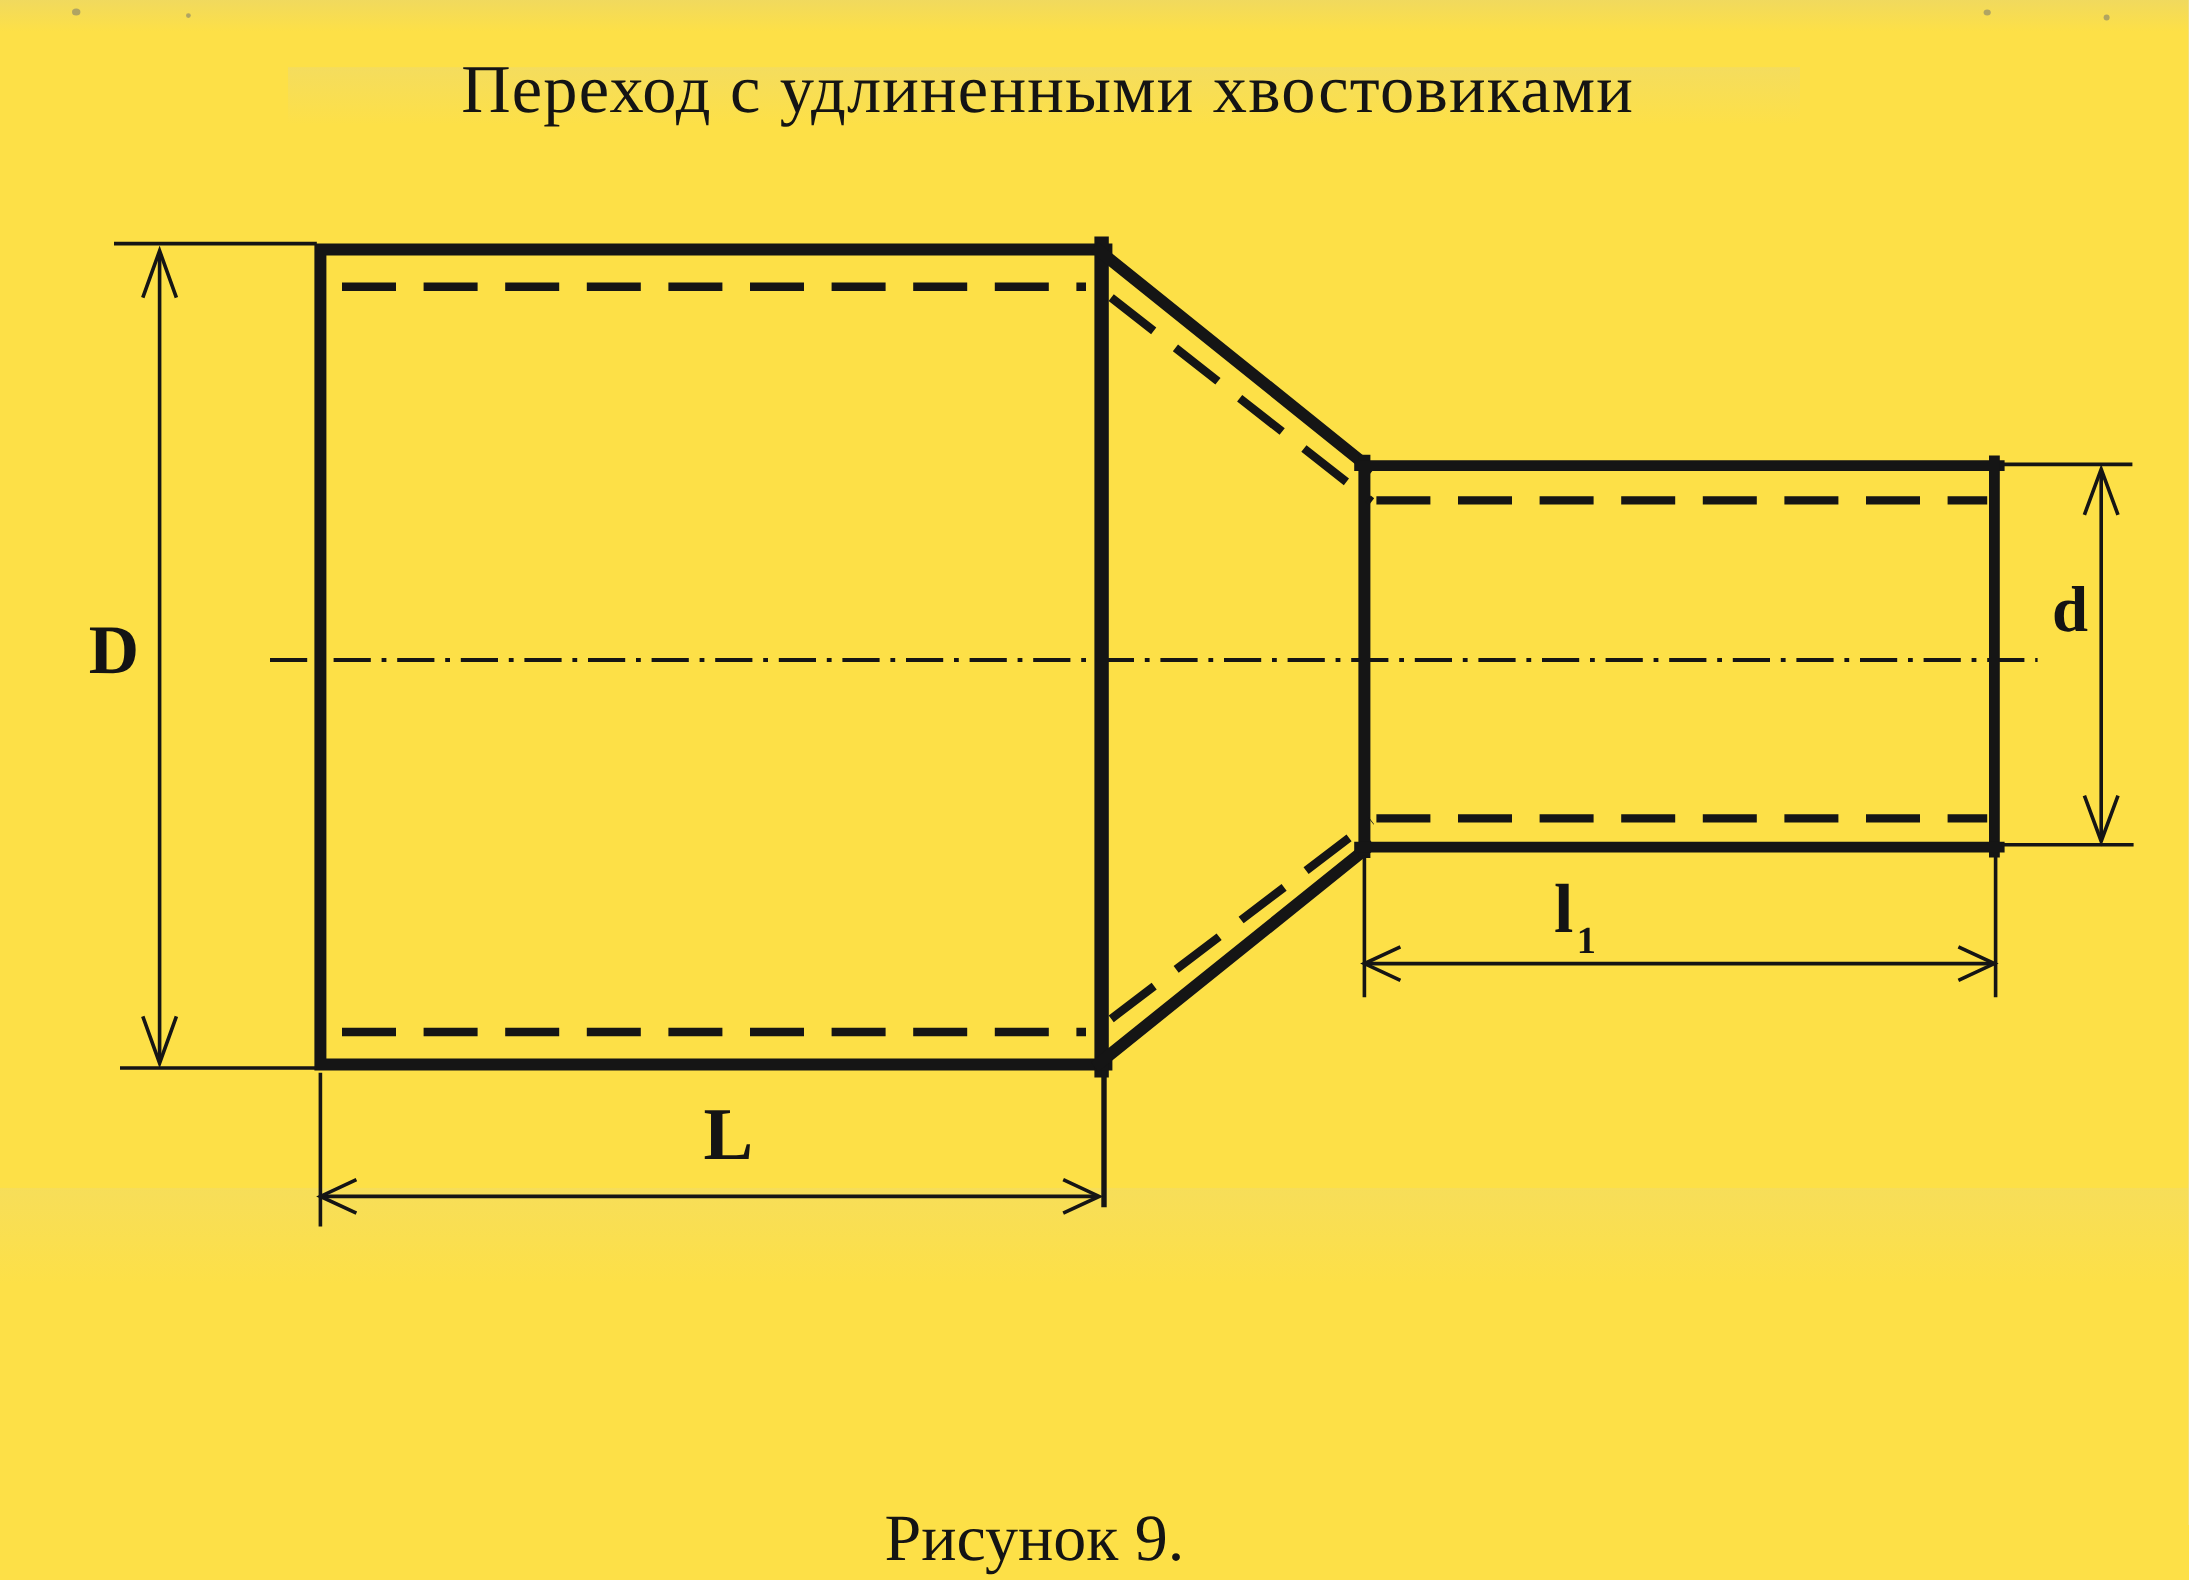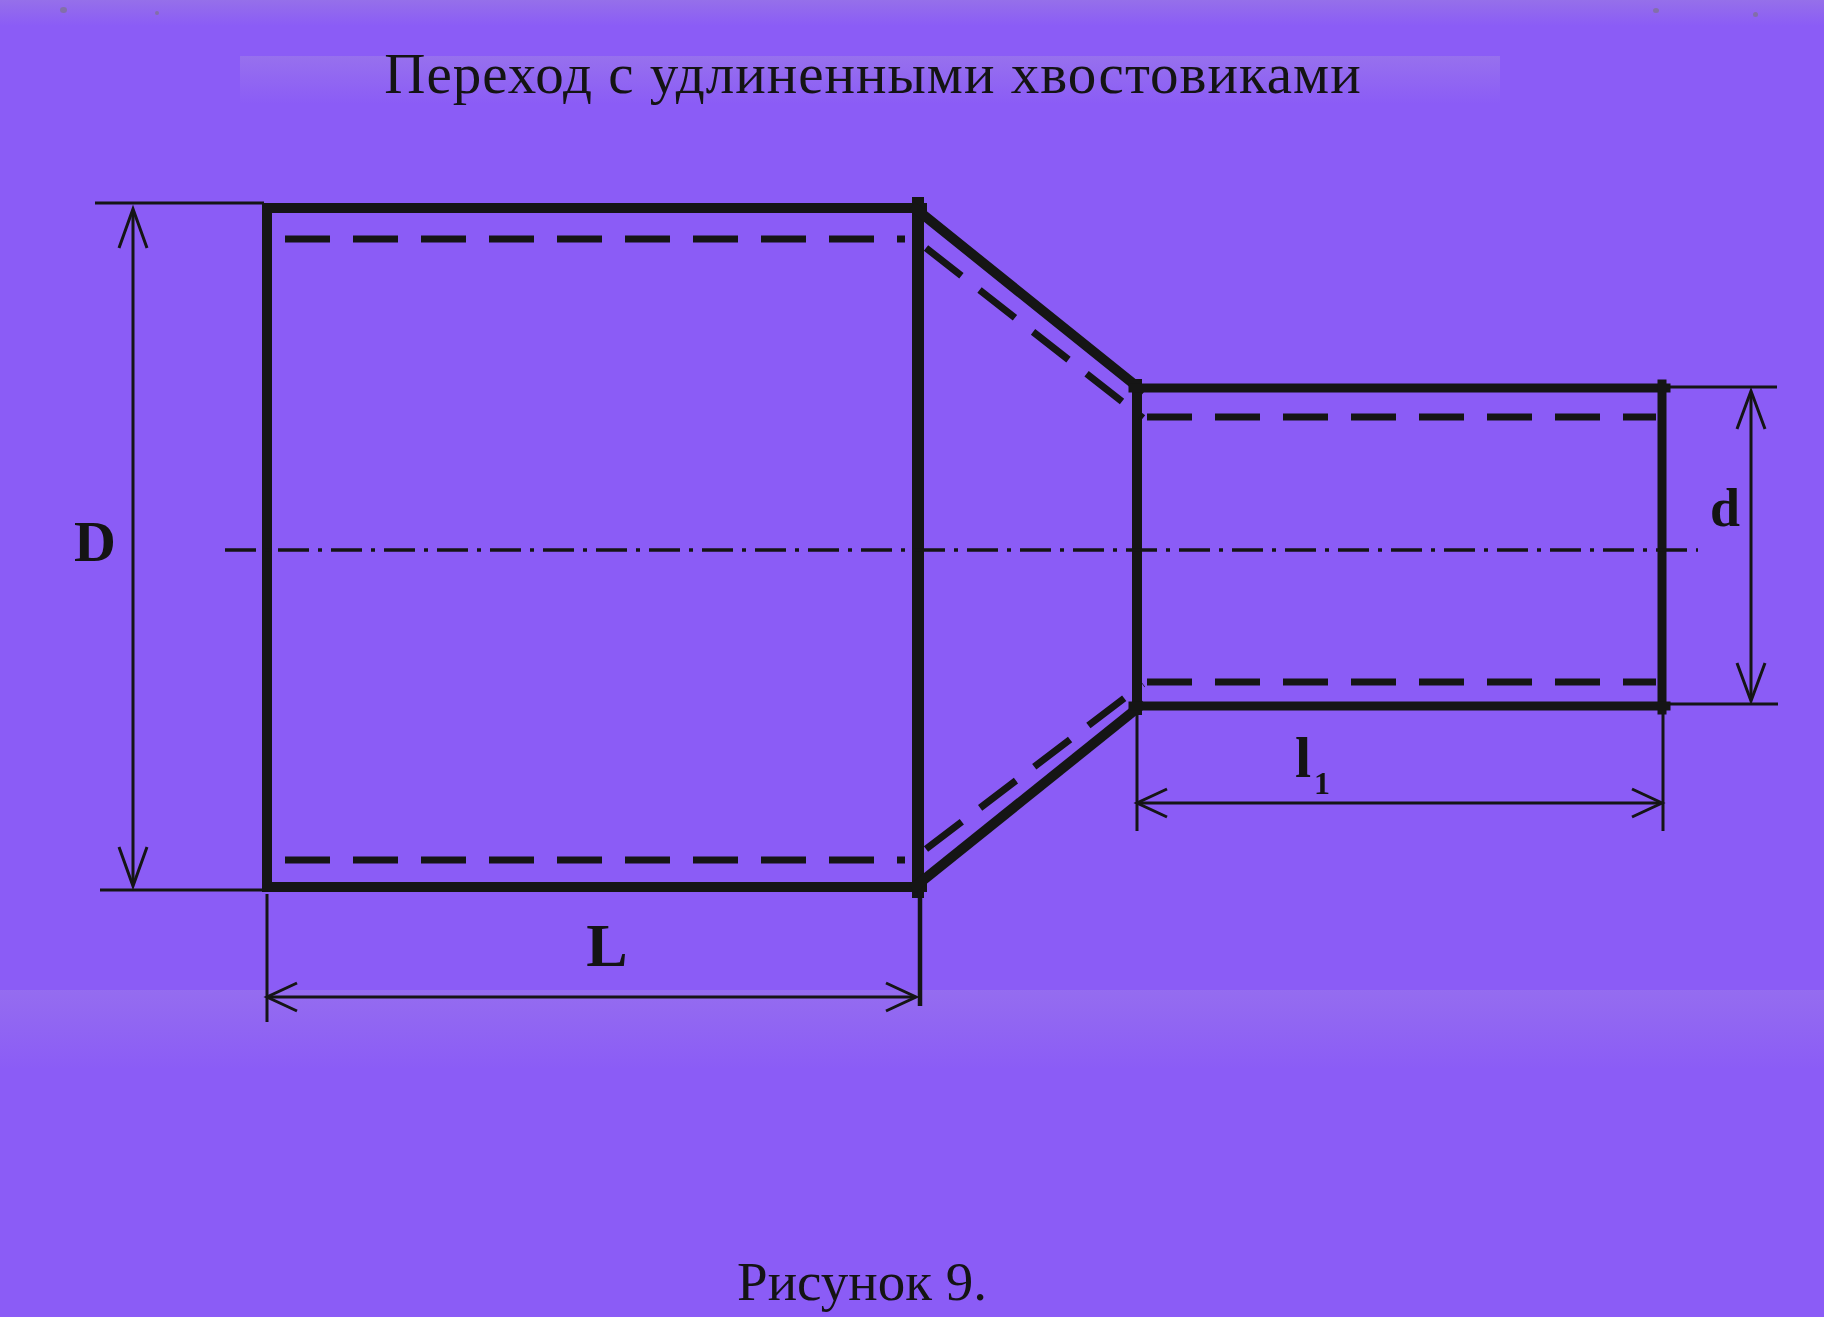--- a/index.html
+++ b/index.html
@@ -1,19 +1,19 @@
 <!DOCTYPE html>
 <html><head>
 <meta charset="utf-8">
 <style>
   html,body{margin:0;padding:0;background:#dededb;}
   .page{
     position:relative;
     width:1824px;height:1317px;
-    background:#8b5cf6;
+    background:#fde047;
     overflow:hidden;
     font-family:"Liberation Serif","DejaVu Serif",serif;
   }
   .scan-band{position:absolute;pointer-events:none;}
   .band-title{left:240px;top:56px;width:1260px;height:48px;
     background:linear-gradient(to bottom,rgba(205,205,198,.18),rgba(205,205,198,0));}
   .band-bottom{left:0;top:990px;width:1824px;height:80px;
     background:linear-gradient(to bottom,rgba(208,208,200,.14),rgba(208,208,200,0));}
   .band-top{left:0;top:0;width:1824px;height:26px;
     background:linear-gradient(to bottom,rgba(190,190,185,.20),rgba(190,190,185,0));}

